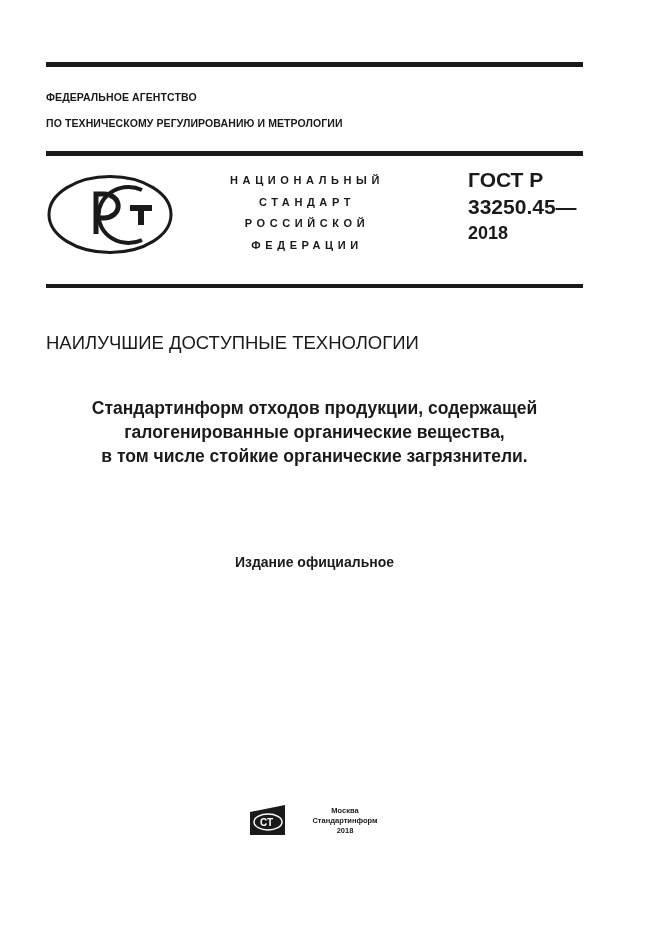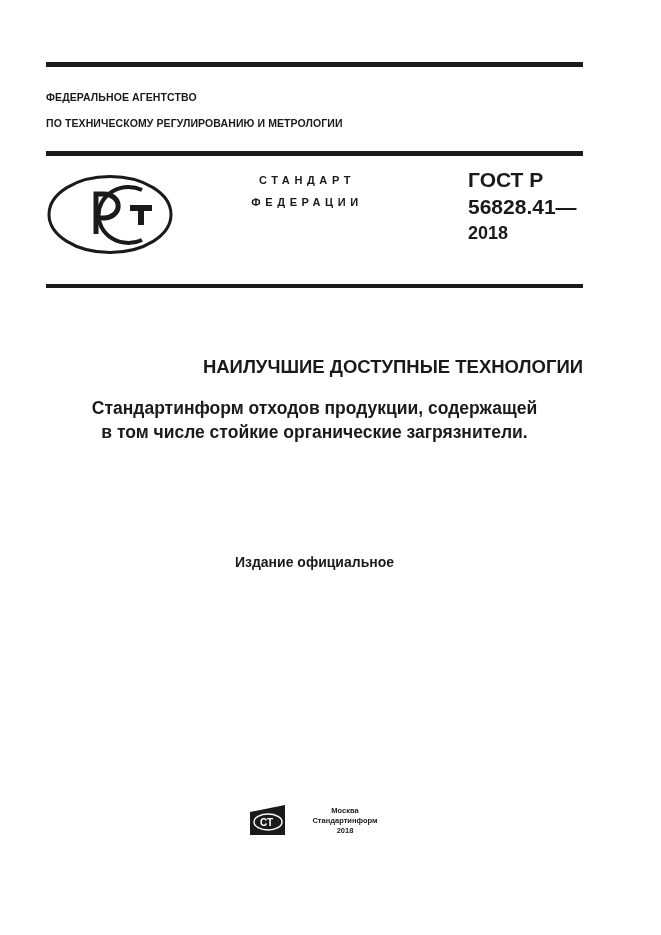--- a/index.html
+++ b/index.html
@@ -6,22 +6,22 @@
   body { width: 661px; height: 935px; position: relative; overflow: hidden;
          font-family: "Liberation Sans", sans-serif; color: #1a1a1a; }
   .rule { position: absolute; left: 46px; width: 537px; height: 5px; background: #1a1a1a; }
   .agency { position: absolute; left: 46px; width: 537px; text-align: left;
             font-weight: bold; font-size: 10.5px; letter-spacing: 0.1px; }
   .logo { position: absolute; left: 46px; top: 172px; width: 128px; height: 85px; }
   .natstd { position: absolute; left: 222px; top: 170px; width: 170px; text-align: center;
             font-weight: bold; font-size: 11px; letter-spacing: 4.6px; line-height: 21.5px; }
   .gost { position: absolute; left: 468px; top: 166px; font-weight: bold; font-size: 21px; line-height: 27px; }
   .gost .year { font-size: 18px; }
-  .title { position: absolute; left: 46px; width: 537px; top: 356px; text-align: right;
-           font-weight: bold; font-size: 18.5px; }
+  .title { position: absolute; left: 46px; width: 537px; top: 332px; text-align: left;
+           font-weight: normal; font-size: 18.5px; }
   .subtitle { position: absolute; left: 46px; width: 537px; top: 396px; text-align: center;
               font-weight: bold; font-size: 17.5px; line-height: 24px; }
   .edition { position: absolute; left: 46px; width: 537px; top: 554px; text-align: center;
              font-weight: bold; font-size: 14px; }
   .pub-logo { position: absolute; left: 249px; top: 804px; width: 40px; height: 32px; }
   .pub { position: absolute; left: 300px; top: 806px; width: 90px; text-align: center;
          font-weight: bold; font-size: 7.5px; line-height: 10px; }
 </style>
 </head>
 <body>
@@ -34,36 +34,39 @@
 <div class="logo">
   <svg width="128" height="85" viewBox="0 0 128 85">
     <ellipse cx="64" cy="42.5" rx="61" ry="38" fill="none" stroke="#1a1a1a" stroke-width="3"></ellipse>
     <path d="M50 62 V22 h8 a13 11 0 0 1 0 24 h-8" fill="none" stroke="#1a1a1a" stroke-width="5"></path>
     <path d="M96 18 A30 28 0 1 0 96 68" fill="none" stroke="#1a1a1a" stroke-width="4"></path>
     <path d="M84 33 h22 v6 h-8 v14 h-6 v-14 h-8 z" fill="#1a1a1a"></path>
   </svg>
 </div>
 
 <div class="natstd">
+  <div>НАЦИОНАЛЬНЫЙ</div>
   <div>СТАНДАРТ</div>
+  <div>РОССИЙСКОЙ</div>
   <div>ФЕДЕРАЦИИ</div>
 </div>
 
 <div class="gost">
   <div>ГОСТ Р</div>
-  <div>56828.41—</div>
+  <div>33250.45—</div>
   <div class="year">2018</div>
 </div>
 
 <div class="rule" style="top:284px; height:4px;"></div>
 
 <div class="title">НАИЛУЧШИЕ ДОСТУПНЫЕ ТЕХНОЛОГИИ</div>
 
 <div class="subtitle">
   <div>Стандартинформ отходов продукции, содержащей</div>
+  <div>галогенированные органические вещества,</div>
   <div>в том числе стойкие органические загрязнители.</div>
 </div>
 
 <div class="edition">Издание официальное</div>
 
 <div class="pub-logo">
   <svg width="40" height="32" viewBox="0 0 40 32">
     <path d="M1 8 L36 1 V31 H1 Z" fill="#1a1a1a"></path>
     <ellipse cx="19" cy="18" rx="14" ry="8" fill="none" stroke="#fff" stroke-width="1.5"></ellipse>
     <text x="11" y="22" font-size="10" font-weight="bold" fill="#fff" font-family="Liberation Sans, sans-serif">СТ</text>

